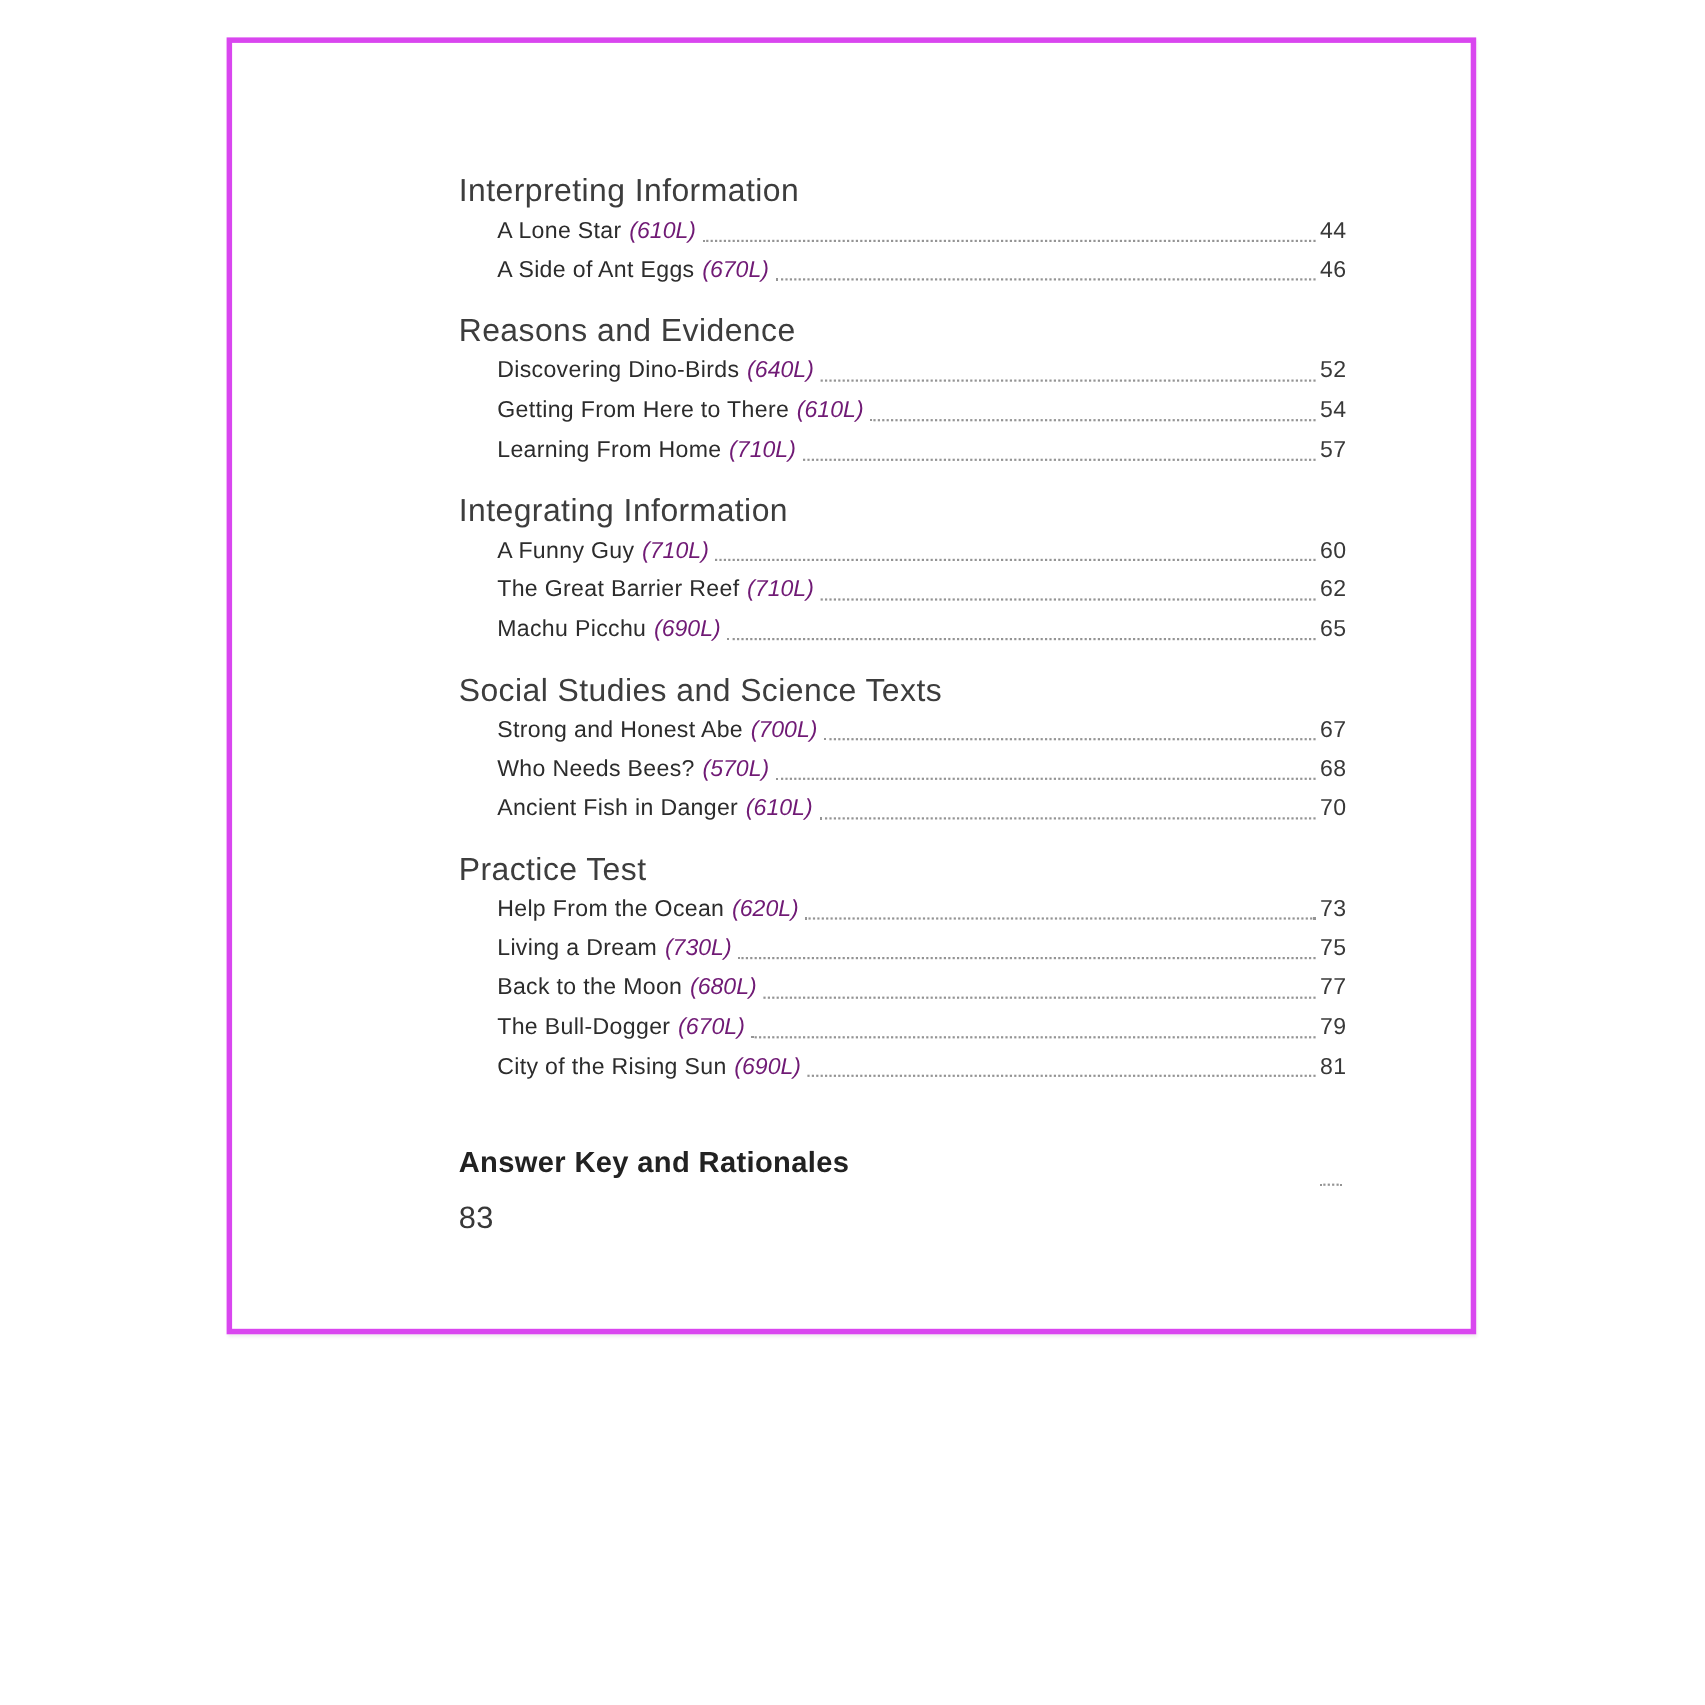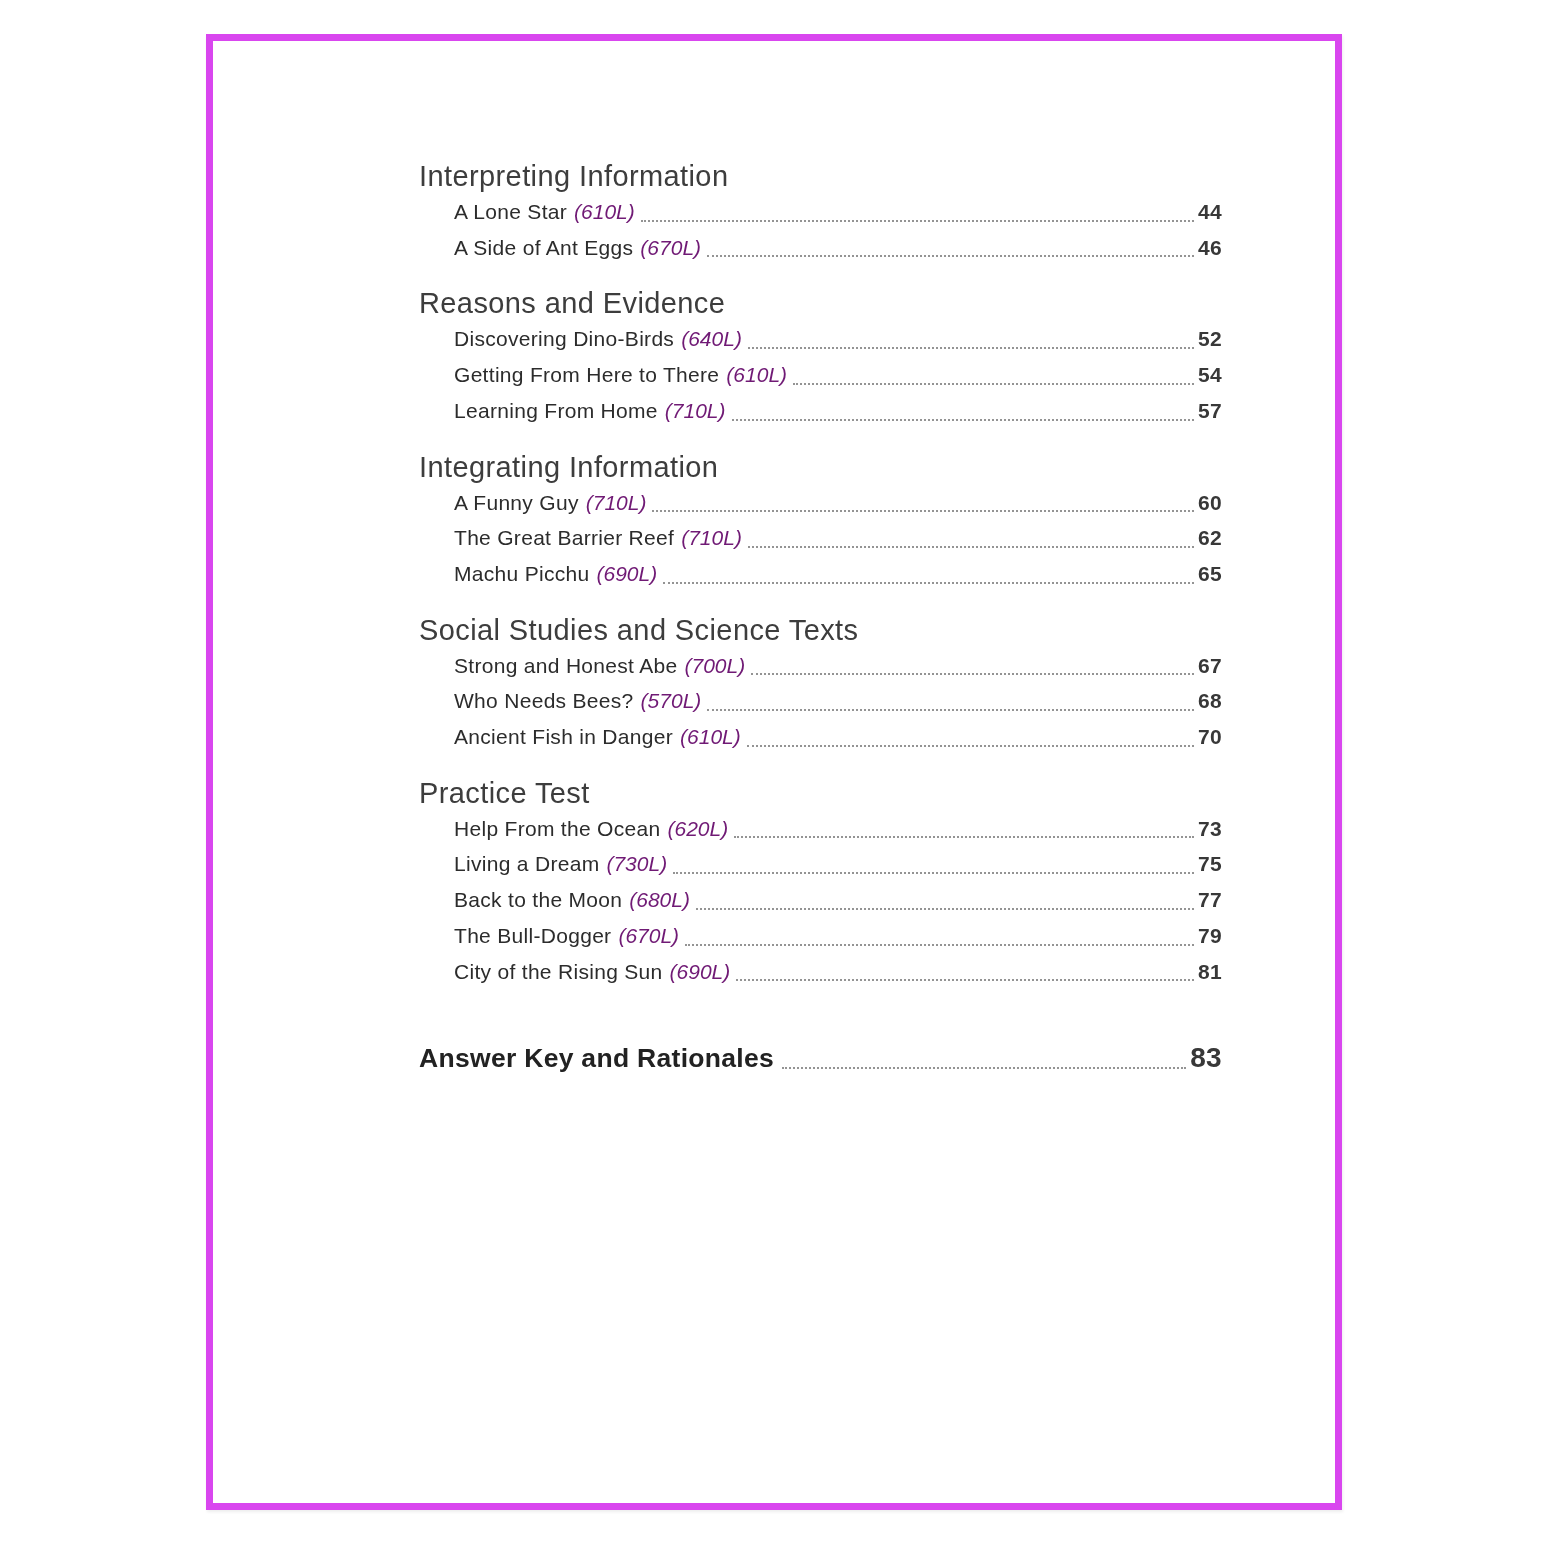--- a/index.html
+++ b/index.html
@@ -9,24 +9,24 @@
     height: 1550px;
     background: #ffffff;
     font-family: "Liberation Sans", sans-serif;
     -webkit-font-smoothing: antialiased;
   }
   .page {
     position: absolute;
     left: 206px;
     top: 34px;
     width: 1136px;
-    height: 1476px;
+    height: 1179px;
     box-sizing: border-box;
     background: #ffffff;
-    border: 7px solid #d946ef;
+    border: 5px solid #d946ef;
     box-shadow: 1px 2px 3px rgba(0,0,0,0.07);
   }
   .toc {
     margin: 117px 113px 0 206px;
     color: #2f2f2f;
   }
   .section + .section {
     margin-top: 20px;
   }
   .section-title {
@@ -58,30 +58,31 @@
     white-space: nowrap;
   }
   .dots {
     flex: 1;
     align-self: flex-end;
     border-bottom: 2px dotted #949494;
     margin: 0 4px 8px 6px;
     min-width: 20px;
   }
   .row-page {
-    font-weight: 700;
+    font-weight: 400;
     color: #383838;
     letter-spacing: 0.3px;
     text-align: center;
   }
   .answer-row {
     display: flex;
     align-items: baseline;
     margin-top: 49px;
     line-height: 40px;
+    flex-direction: column;
   }
   .answer-title {
     font-size: 26.5px;
     font-weight: 700;
     letter-spacing: 0.3px;
     color: #222222;
     white-space: nowrap;
   }
   .answer-row .dots {
     margin: 0 4px 9px 8px;

